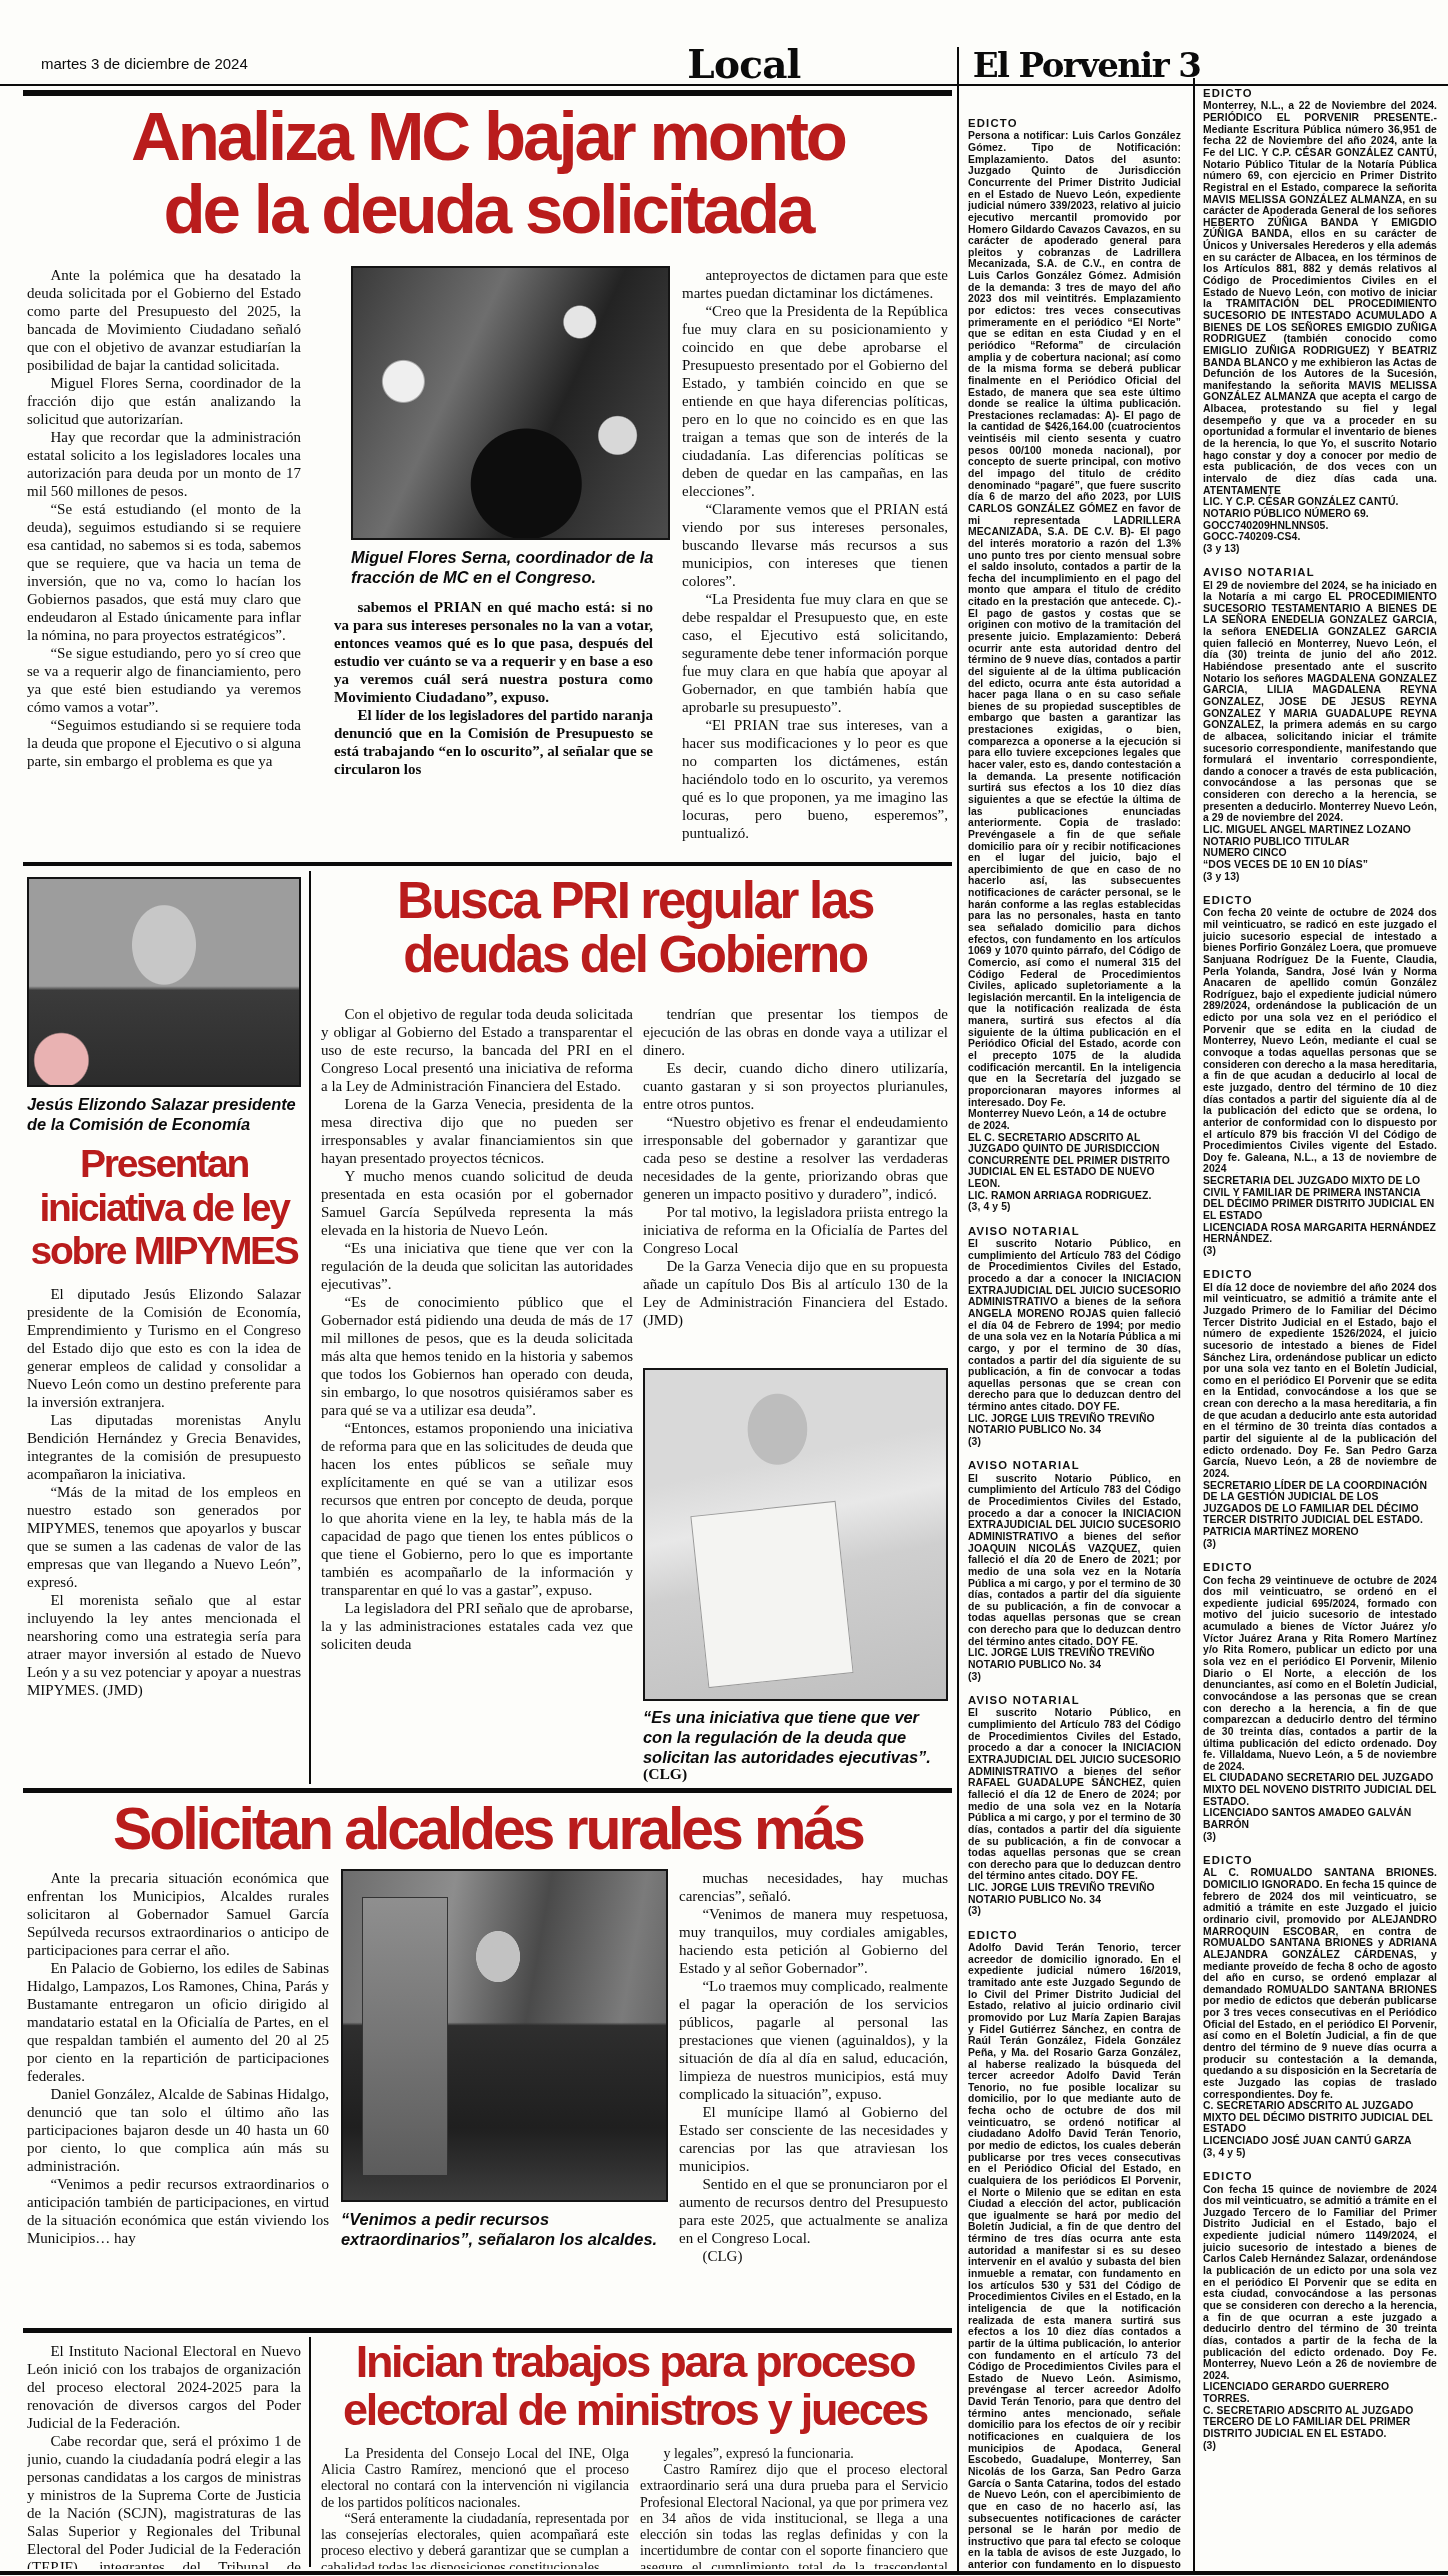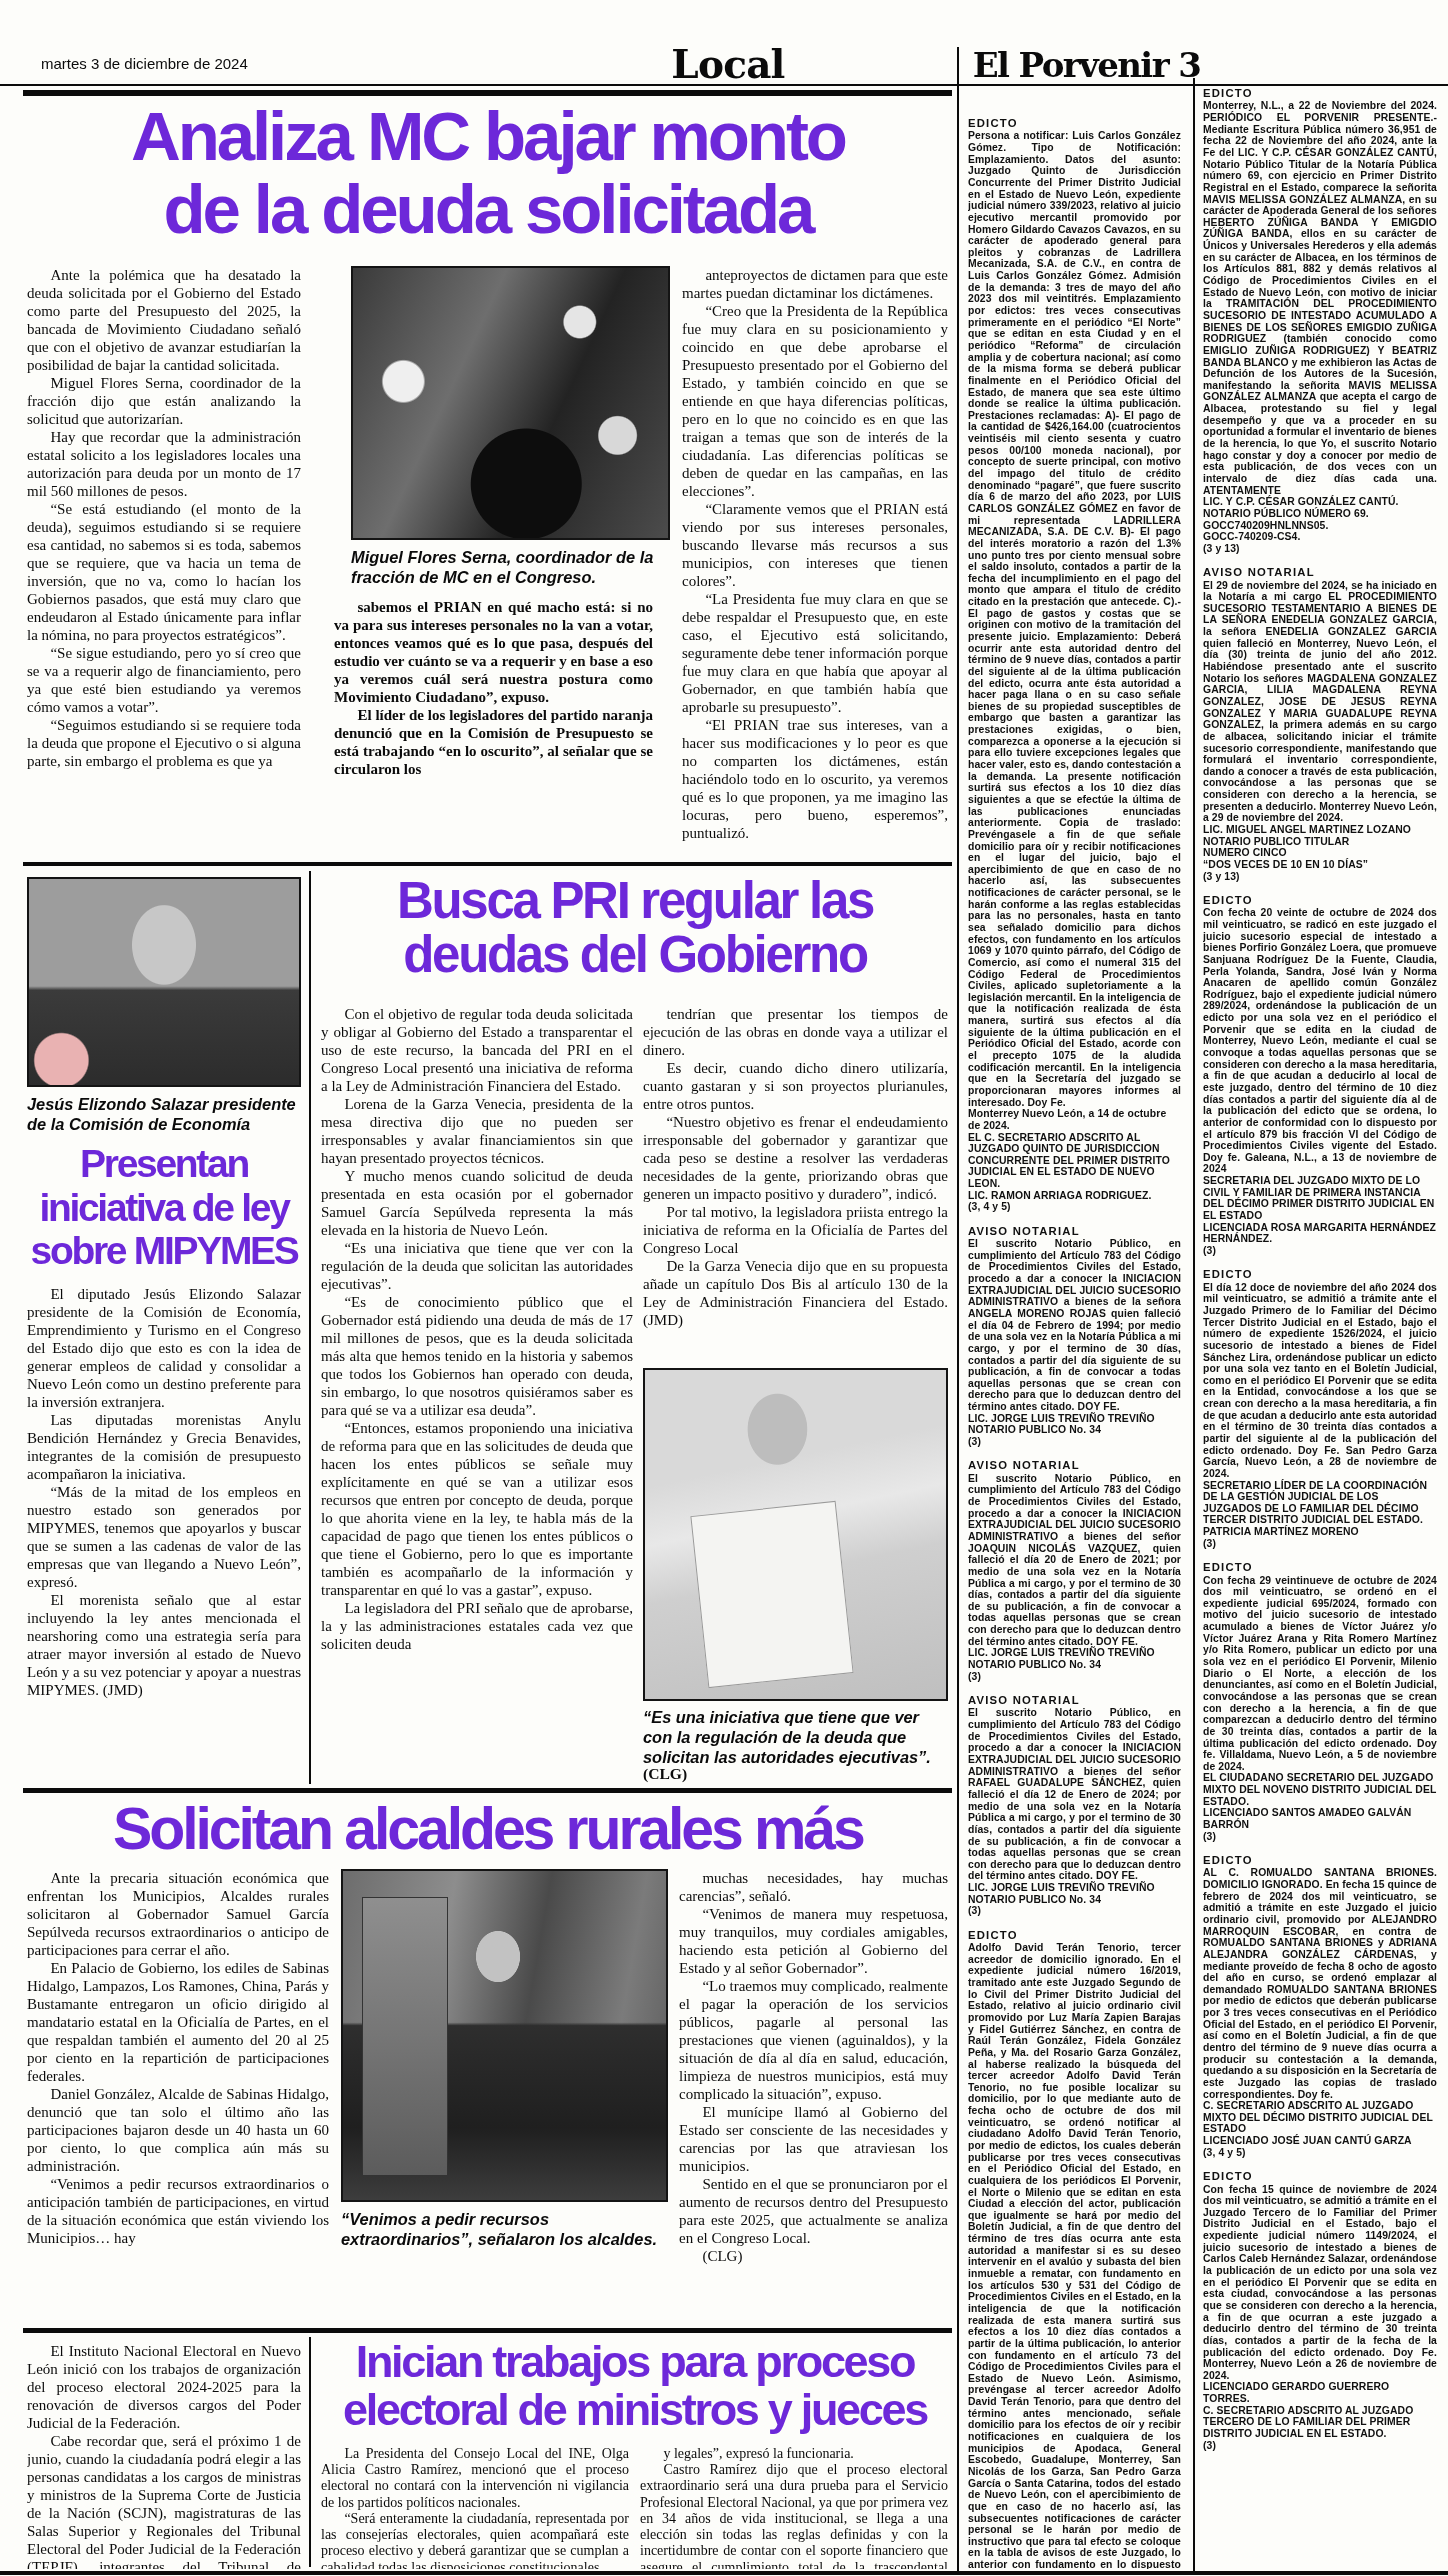--- a/index.html
+++ b/index.html
@@ -4,24 +4,24 @@
 <style>
   html,body{margin:0;padding:0;}
   body{
     width:1449px;height:2576px;position:relative;overflow:hidden;
     background:#fdfdfa;color:#0b0b0b;
     font-family:"Liberation Serif",serif;
   }
   .rule{position:absolute;background:#0b0b0b;}
   
   .hdr-date{position:absolute;left:41px;top:55px;font-family:"Liberation Sans",sans-serif;font-weight:normal;font-size:15px;}
-  .hdr-section{position:absolute;left:576px;top:41px;width:304px;text-align:center;font-family:"DejaVu Serif",serif;font-weight:bold;font-size:39px;letter-spacing:-0.8px;}
+  .hdr-section{position:absolute;left:592px;top:41px;width:304px;text-align:center;font-family:"DejaVu Serif",serif;font-weight:bold;font-size:39px;letter-spacing:-0.8px;}
   .hdr-mast{position:absolute;left:966px;top:45px;width:241px;text-align:center;font-family:"DejaVu Serif",serif;font-weight:bold;font-size:34px;letter-spacing:-1.6px;white-space:nowrap;}
   
-  .headline{position:absolute;font-family:"Liberation Sans",sans-serif;font-weight:bold;color:#6d28d9;text-align:center;line-height:1.06;}
+  .headline{position:absolute;font-family:"Liberation Sans",sans-serif;font-weight:bold;color:#b91c1c;text-align:center;line-height:1.06;}
   .hl-xl{font-size:69px;letter-spacing:-3.1px;}
   .hl-lg{font-size:51px;letter-spacing:-2.3px;}
   .hl-md{font-size:45px;letter-spacing:-2.3px;}
   .hl-mip{font-size:39px;letter-spacing:-2.3px;line-height:1.12;}
   
   .serif-col{position:absolute;font-size:15px;line-height:1.2;text-align:justify;overflow:hidden;}
   .serif-col p{margin:0;text-indent:23.4px;}
   .caption{position:absolute;font-family:"Liberation Sans",sans-serif;font-weight:bold;font-style:italic;font-size:16.4px;line-height:1.22;overflow:hidden;}
   .byline{position:absolute;font-size:15.6px;font-weight:bold;}
   

